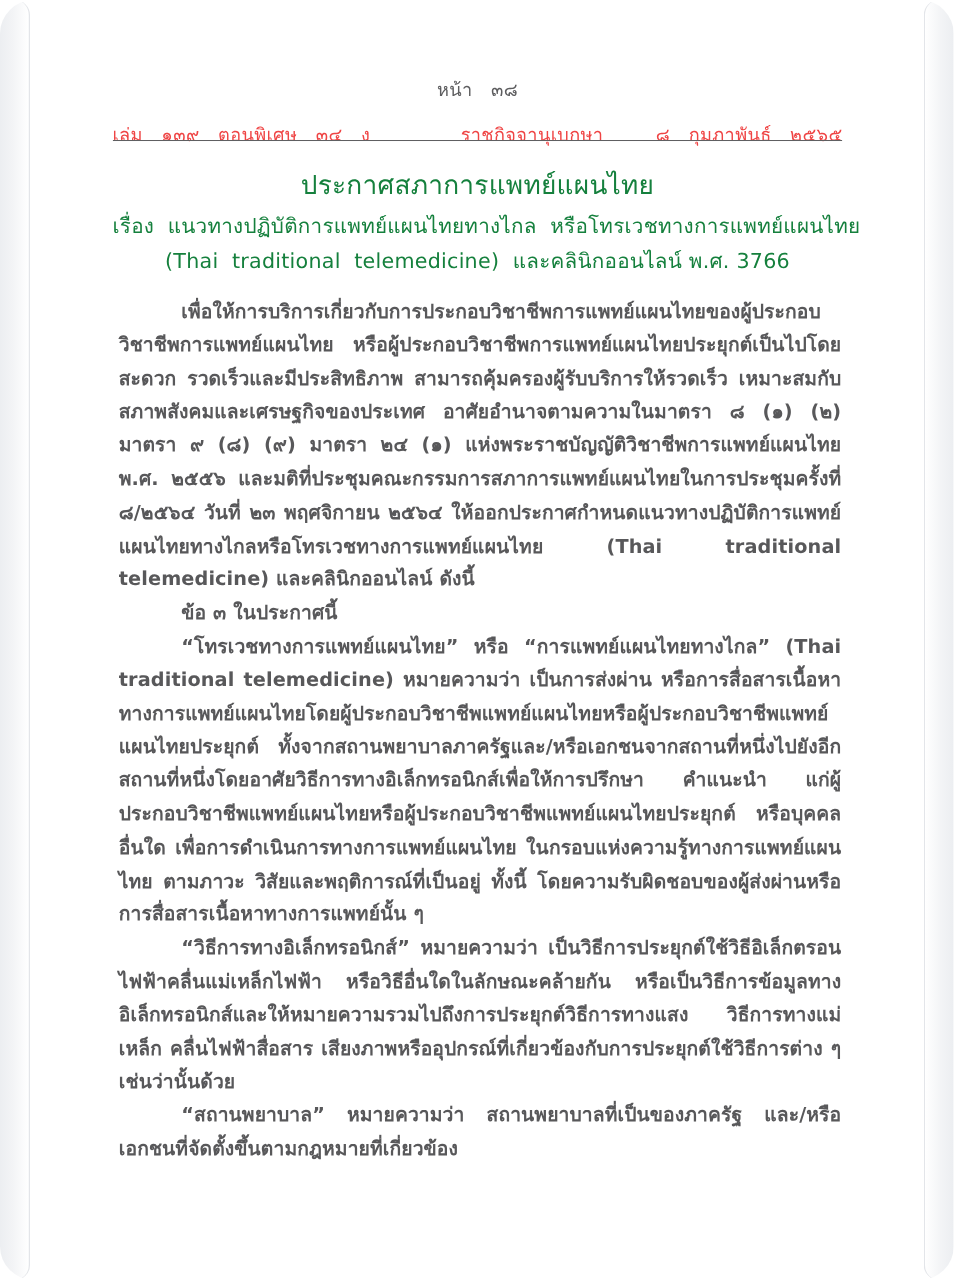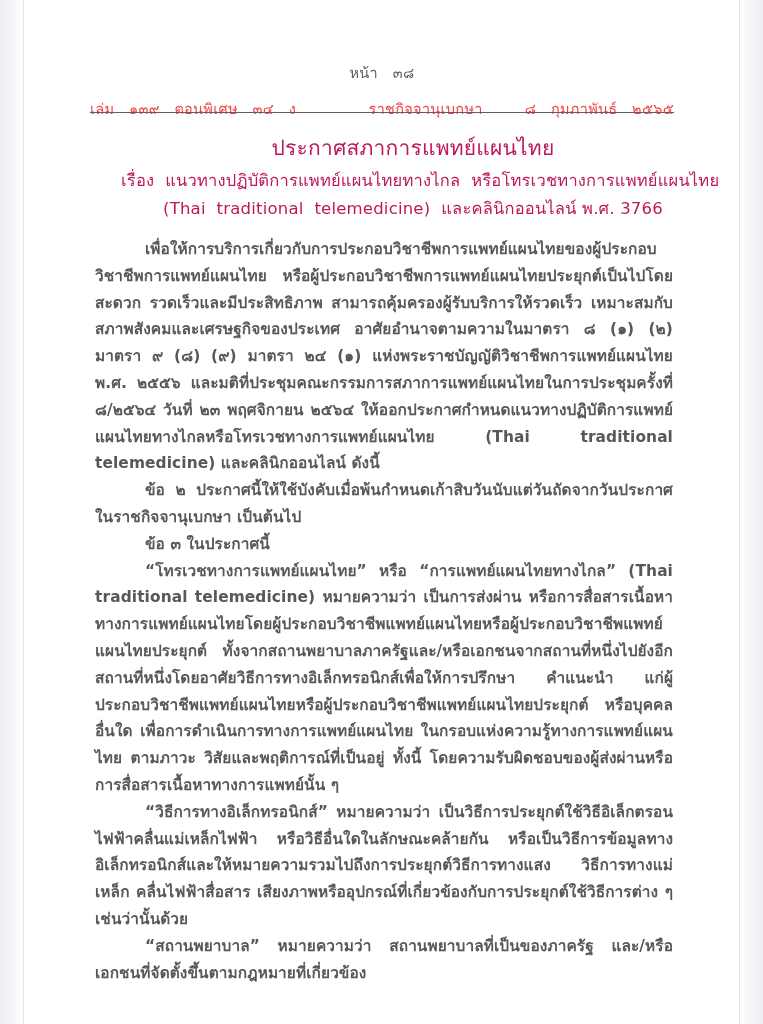--- a/index.html
+++ b/index.html
@@ -1,15 +1,15 @@
 <!DOCTYPE html>
 <html><head>
 <meta charset="utf-8">
 <style>
-  * { box-sizing: border-box; }
+  * { box-sizing: border-box; border-radius: 27px; }
   html, body {
     margin: 0;
     padding: 0;
     background: #ffffff;
   }
   body {
     width: 763px;
     height: 1024px;
     font-family: "DejaVu Sans", "Liberation Sans", sans-serif;
     overflow: hidden;
@@ -87,22 +87,21 @@
     border-top: 1.6px solid #5f5f61;
   }
 
   
   .title-block {
     position: absolute;
     left: 90px;
     top: 133px;
     width: 584px;
     text-align: center;
-    color: #be185d;
-    margin-left: 31px;
+    color: #15803d;
   }
   .doc-title {
     font-size: 21px;
     line-height: 1.5;
     letter-spacing: .2px;
     white-space: pre;
   }
   .doc-subtitle-1 {
     font-size: 16.5px;
     line-height: 1.62;
@@ -161,21 +160,20 @@
     <div class="rule"></div>
 
     <div class="title-block">
       <div class="doc-title">ประกาศสภาการแพทย์แผนไทย</div>
       <div class="doc-subtitle-1">เรื่อง  แนวทางปฏิบัติการแพทย์แผนไทยทางไกล  หรือโทรเวชทางการแพทย์แผนไทย</div>
       <div class="doc-subtitle-2">(Thai  traditional  telemedicine)  และคลินิกออนไลน์ พ.ศ. 3766</div>
     </div>
 
     <div class="body-copy">
       <p class="para">เพื่อให้การบริการเกี่ยวกับการประกอบวิชาชีพการแพทย์แผนไทยของผู้ประกอบวิชาชีพการแพทย์แผนไทย หรือผู้ประกอบวิชาชีพการแพทย์แผนไทยประยุกต์เป็นไปโดยสะดวก  รวดเร็วและมีประสิทธิภาพ สามารถคุ้มครองผู้รับบริการให้รวดเร็ว  เหมาะสมกับสภาพสังคมและเศรษฐกิจของประเทศ อาศัยอำนาจตามความในมาตรา ๘ (๑) (๒) มาตรา ๙ (๘) (๙) มาตรา ๒๔ (๑) แห่งพระราชบัญญัติวิชาชีพการแพทย์แผนไทย พ.ศ. ๒๕๕๖ และมติที่ประชุมคณะกรรมการสภาการแพทย์แผนไทยในการประชุมครั้งที่ ๘/๒๕๖๔ วันที่ ๒๓ พฤศจิกายน ๒๕๖๔ ให้ออกประกาศกำหนดแนวทางปฏิบัติการแพทย์แผนไทยทางไกลหรือโทรเวชทางการแพทย์แผนไทย (Thai traditional telemedicine) และคลินิกออนไลน์ ดังนี้</p>
-      <p class="para hang">ข้อ ๒  ประกาศนี้ให้ใช้บังคับเมื่อพ้นกำหนดเก้าสิบวันนับแต่วันถัดจากวันประกาศในราชกิจจานุเบกษา เป็นต้นไป</p>
       <p class="para hang">ข้อ ๓  ในประกาศนี้</p>
       <p class="para hang">“โทรเวชทางการแพทย์แผนไทย” หรือ “การแพทย์แผนไทยทางไกล” (Thai traditional telemedicine) หมายความว่า เป็นการส่งผ่าน  หรือการสื่อสารเนื้อหาทางการแพทย์แผนไทยโดยผู้ประกอบวิชาชีพแพทย์แผนไทยหรือผู้ประกอบวิชาชีพแพทย์แผนไทยประยุกต์  ทั้งจากสถานพยาบาลภาครัฐและ/หรือเอกชนจากสถานที่หนึ่งไปยังอีกสถานที่หนึ่งโดยอาศัยวิธีการทางอิเล็กทรอนิกส์เพื่อให้การปรึกษา คำแนะนำ  แก่ผู้ประกอบวิชาชีพแพทย์แผนไทยหรือผู้ประกอบวิชาชีพแพทย์แผนไทยประยุกต์  หรือบุคคลอื่นใด  เพื่อการดำเนินการทางการแพทย์แผนไทย  ในกรอบแห่งความรู้ทางการแพทย์แผนไทย ตามภาวะ วิสัยและพฤติการณ์ที่เป็นอยู่ ทั้งนี้ โดยความรับผิดชอบของผู้ส่งผ่านหรือการสื่อสารเนื้อหาทางการแพทย์นั้น ๆ</p>
       <p class="para hang">“วิธีการทางอิเล็กทรอนิกส์” หมายความว่า  เป็นวิธีการประยุกต์ใช้วิธีอิเล็กตรอนไฟฟ้าคลื่นแม่เหล็กไฟฟ้า  หรือวิธีอื่นใดในลักษณะคล้ายกัน  หรือเป็นวิธีการข้อมูลทางอิเล็กทรอนิกส์และให้หมายความรวมไปถึงการประยุกต์วิธีการทางแสง วิธีการทางแม่เหล็ก คลื่นไฟฟ้าสื่อสาร  เสียงภาพหรืออุปกรณ์ที่เกี่ยวข้องกับการประยุกต์ใช้วิธีการต่าง ๆ เช่นว่านั้นด้วย</p>
       <p class="para hang">“สถานพยาบาล” หมายความว่า สถานพยาบาลที่เป็นของภาครัฐ  และ/หรือเอกชนที่จัดตั้งขึ้นตามกฎหมายที่เกี่ยวข้อง</p>
     </div>
 
   </div>
 </div>
 
 </body></html>

